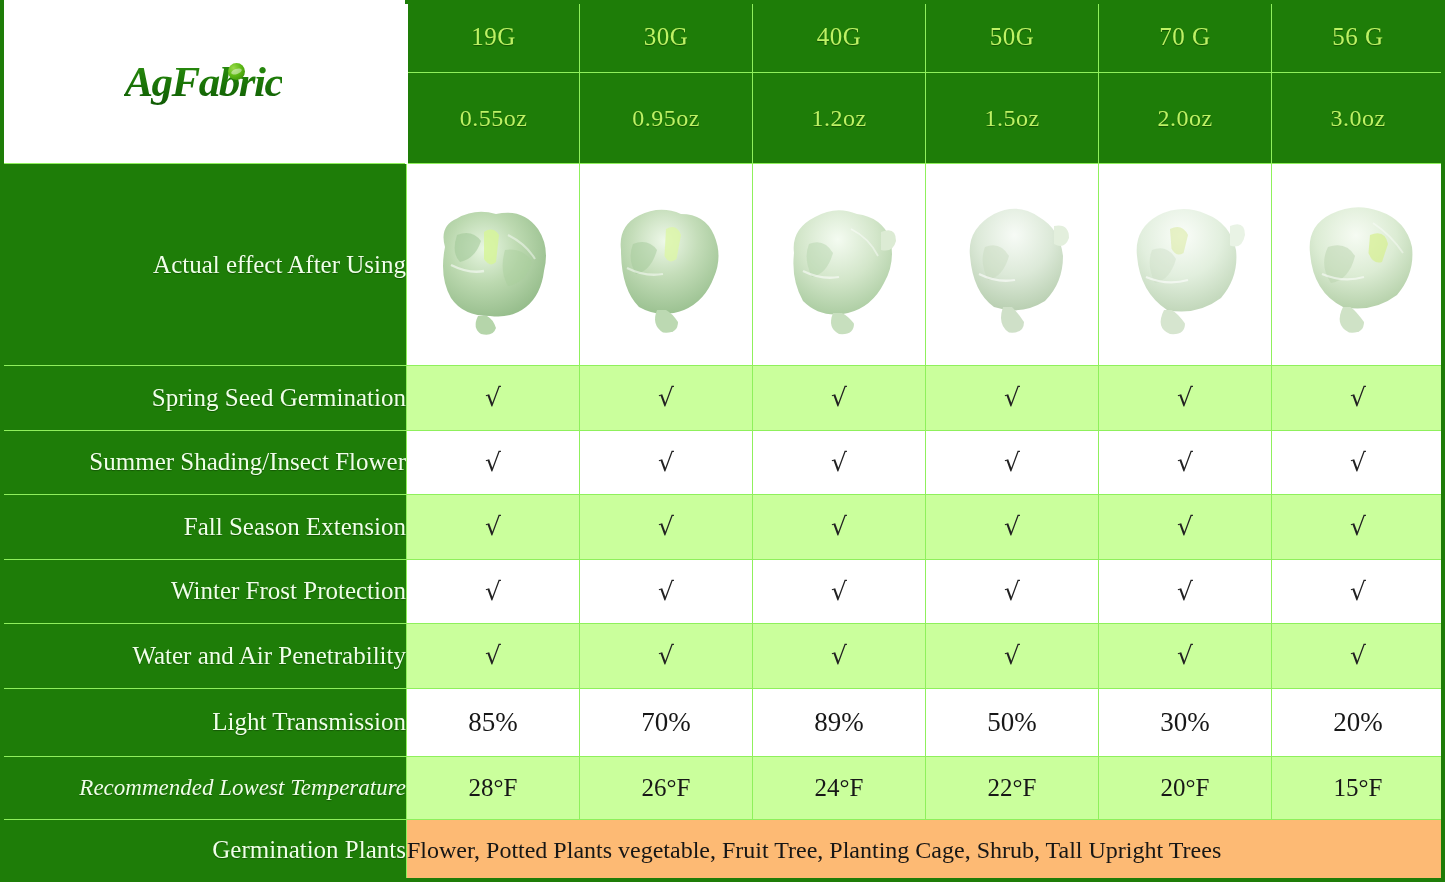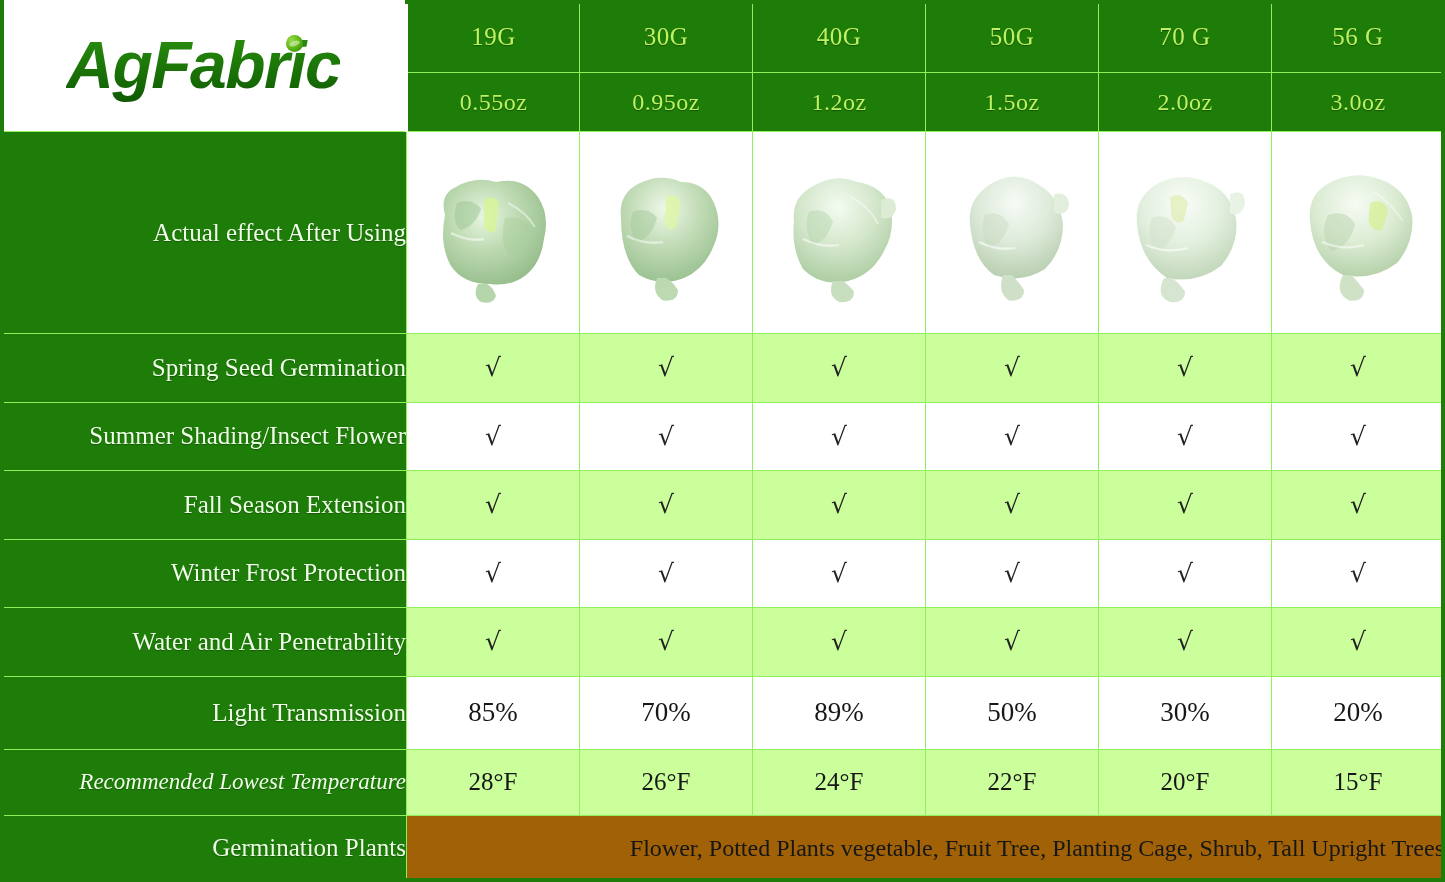--- a/index.html
+++ b/index.html
@@ -35,24 +35,24 @@
     text-align: center;
     position: relative;
     border-right: 3px solid #ffffff;
   }
   .logo-wrap {
     position: relative;
     display: inline-block;
     padding: 0 10px;
   }
   .logo-text {
-    font-family: Liberation Sans, sans-serif;
+    font-family: Liberation Serif, serif;
     font-weight: 700;
     font-style: italic;
-    font-size: 66px;
+    font-size: 43px;
     letter-spacing: -1.5px;
     color: #1d7a08;
     background: linear-gradient(180deg,#2f9212 0%,#1d7a08 45%,#0f5a04 100%);
     -webkit-background-clip: text;
     background-clip: text;
     -webkit-text-fill-color: transparent;
     line-height: 1.05;
     white-space: nowrap;
   }
   .logo-globe {
@@ -75,21 +75,21 @@
   .hdr {
     background: #1e7d08;
     color: #bef264;
     text-align: center;
     font-size: 25px;
     letter-spacing: .5px;
     border: 1px solid #8ff05c;
     text-shadow: 0 1px 1px rgba(0,0,0,.35);
   }
   .hdr.gsm { height: 72px; }
-  .hdr.oz  { height: 59px; font-size: 24px; }
+  .hdr.oz  { height: 91px; font-size: 24px; }
 
   
   .rowlabel {
     background: #1e7d08;
     color: #f0ffe9;
     font-size: 25px;
     text-align: right;
     padding-left: 22px;
     border: 1px solid #8ff05c;
     border-left: 3px solid #1e7d08;
@@ -104,23 +104,23 @@
     border: 1px solid #8ff05c;
     font-size: 27px;
     color: #171717;
   }
   .cell.greenbg { background: #caff9c; }
   .cell.whitebg { background: #ffffff; }
   .cell.check { font-size: 25px; color: #222; font-family: "DejaVu Sans", sans-serif; }
   .cell.temp  { font-size: 25px; }
 
   .plants-cell {
-    background: #a16207;
-    border: 1px solid #8ff05c;
-    text-align: right;
+    background: #fdba74;
+    border: 1px solid #8ff05c;
+    text-align: left;
     font-size: 24px;
     color: #161616;
   }
 
   
   .photo-cell {
     background: #ffffff;
     border: 1px solid #8ff05c;
     height: 202px;
     position: relative;

